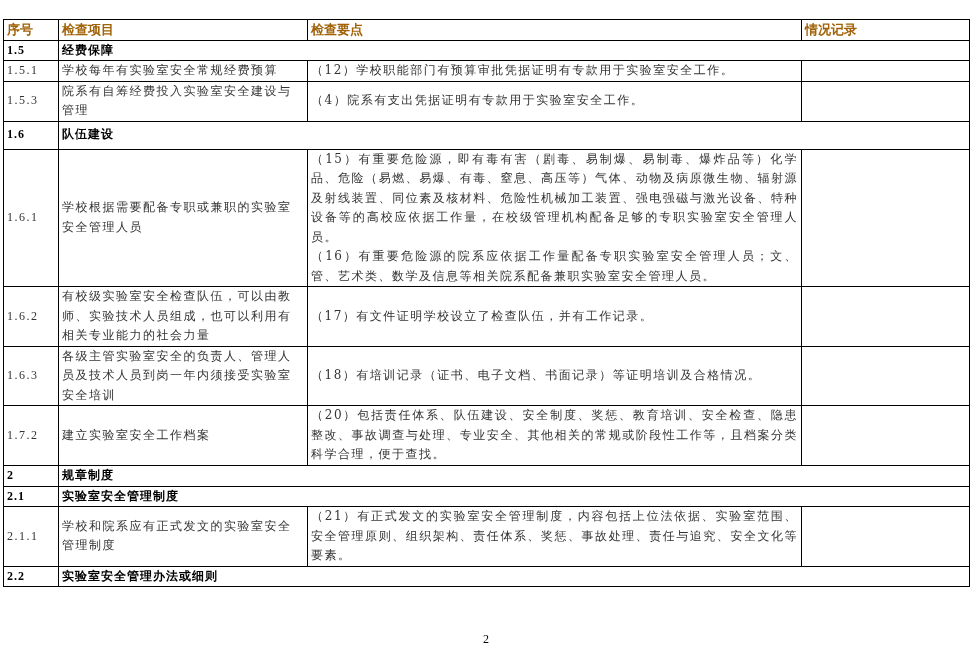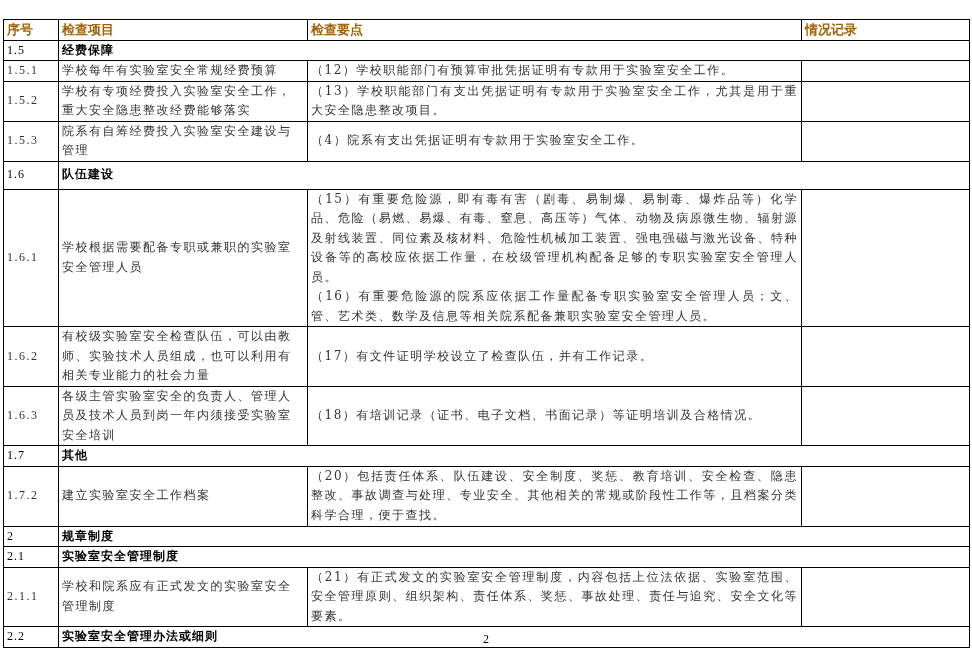--- a/index.html
+++ b/index.html
@@ -6,21 +6,21 @@
   body { width: 972px; height: 649px; position: relative; overflow: hidden;
          font-family: "DejaVu Serif", "Liberation Serif", serif; color: #111; }
   table.sheet { position: absolute; left: 3px; top: 19px; border-collapse: collapse;
                 table-layout: fixed; width: 966px; }
   table.sheet td { border: 1.5px solid #000; padding: 0 3px; vertical-align: middle;
                    font-size: 12px; line-height: 19.5px; color: #333; letter-spacing: 1.5px; }
   col.c-no { width: 55px; } col.c-item { width: 249px; } col.c-point { width: 494px; } col.c-rec { width: 168px; }
   tr.head td { font-weight: bold; color: #a16207; font-size: 13px; letter-spacing: 0; height: 19px; }
   tr.section td { font-weight: bold; color: #000; height: 19px; letter-spacing: 1px; }
   td.no { font-family: "Liberation Serif", serif; font-size: 13px; color: #000; letter-spacing: 0; }
-  tr.section td.no { font-weight: normal; margin-top: 19px; }
+  tr.section td.no { font-weight: bold; margin-top: 19px; }
   td.point { text-align: justify; }
   .page-num { position: absolute; top: 632px; left: 0; width: 972px; text-align: center;
               font-family: "Liberation Serif", serif; font-size: 12px; color: #000; }
 </style>
 </head>
 <body>
 
 <table class="sheet">
   <colgroup>
       <col class="c-no">
@@ -37,26 +37,20 @@
     </tr>
 
     <tr class="section" style="height:20px">
       <td class="no">1.5</td>
       <td colspan="3">经费保障</td>
     </tr>
     <tr style="height:20px">
       <td class="no">1.5.1</td>
       <td>学校每年有实验室安全常规经费预算</td>
       <td class="point">（12）学校职能部门有预算审批凭据证明有专款用于实验室安全工作。</td>
-      <td></td>
-    </tr>
-    <tr style="height:40px">
-      <td class="no">1.5.2</td>
-      <td>学校有专项经费投入实验室安全工作，重大安全隐患整改经费能够落实</td>
-      <td class="point">（13）学校职能部门有支出凭据证明有专款用于实验室安全工作，尤其是用于重大安全隐患整改项目。</td>
       <td></td>
     </tr>
     <tr style="height:40px">
       <td class="no">1.5.3</td>
       <td>院系有自筹经费投入实验室安全建设与管理</td>
       <td class="point">（4）院系有支出凭据证明有专款用于实验室安全工作。</td>
       <td></td>
     </tr>
 
     <tr class="section" style="height:28px">
@@ -78,24 +72,20 @@
       <td class="point">（17）有文件证明学校设立了检查队伍，并有工作记录。</td>
       <td></td>
     </tr>
     <tr style="height:58px">
       <td class="no">1.6.3</td>
       <td>各级主管实验室安全的负责人、管理人员及技术人员到岗一年内须接受实验室安全培训</td>
       <td class="point">（18）有培训记录（证书、电子文档、书面记录）等证明培训及合格情况。</td>
       <td></td>
     </tr>
 
-    <tr class="section" style="height:20px">
-      <td class="no">1.7</td>
-      <td colspan="3">其他</td>
-    </tr>
     <tr style="height:60px">
       <td class="no">1.7.2</td>
       <td>建立实验室安全工作档案</td>
       <td class="point">（20）包括责任体系、队伍建设、安全制度、奖惩、教育培训、安全检查、隐患整改、事故调查与处理、专业安全、其他相关的常规或阶段性工作等，且档案分类科学合理，便于查找。</td>
       <td></td>
     </tr>
 
     <tr class="section" style="height:20px">
       <td class="no">2</td>
       <td colspan="3">规章制度</td>

